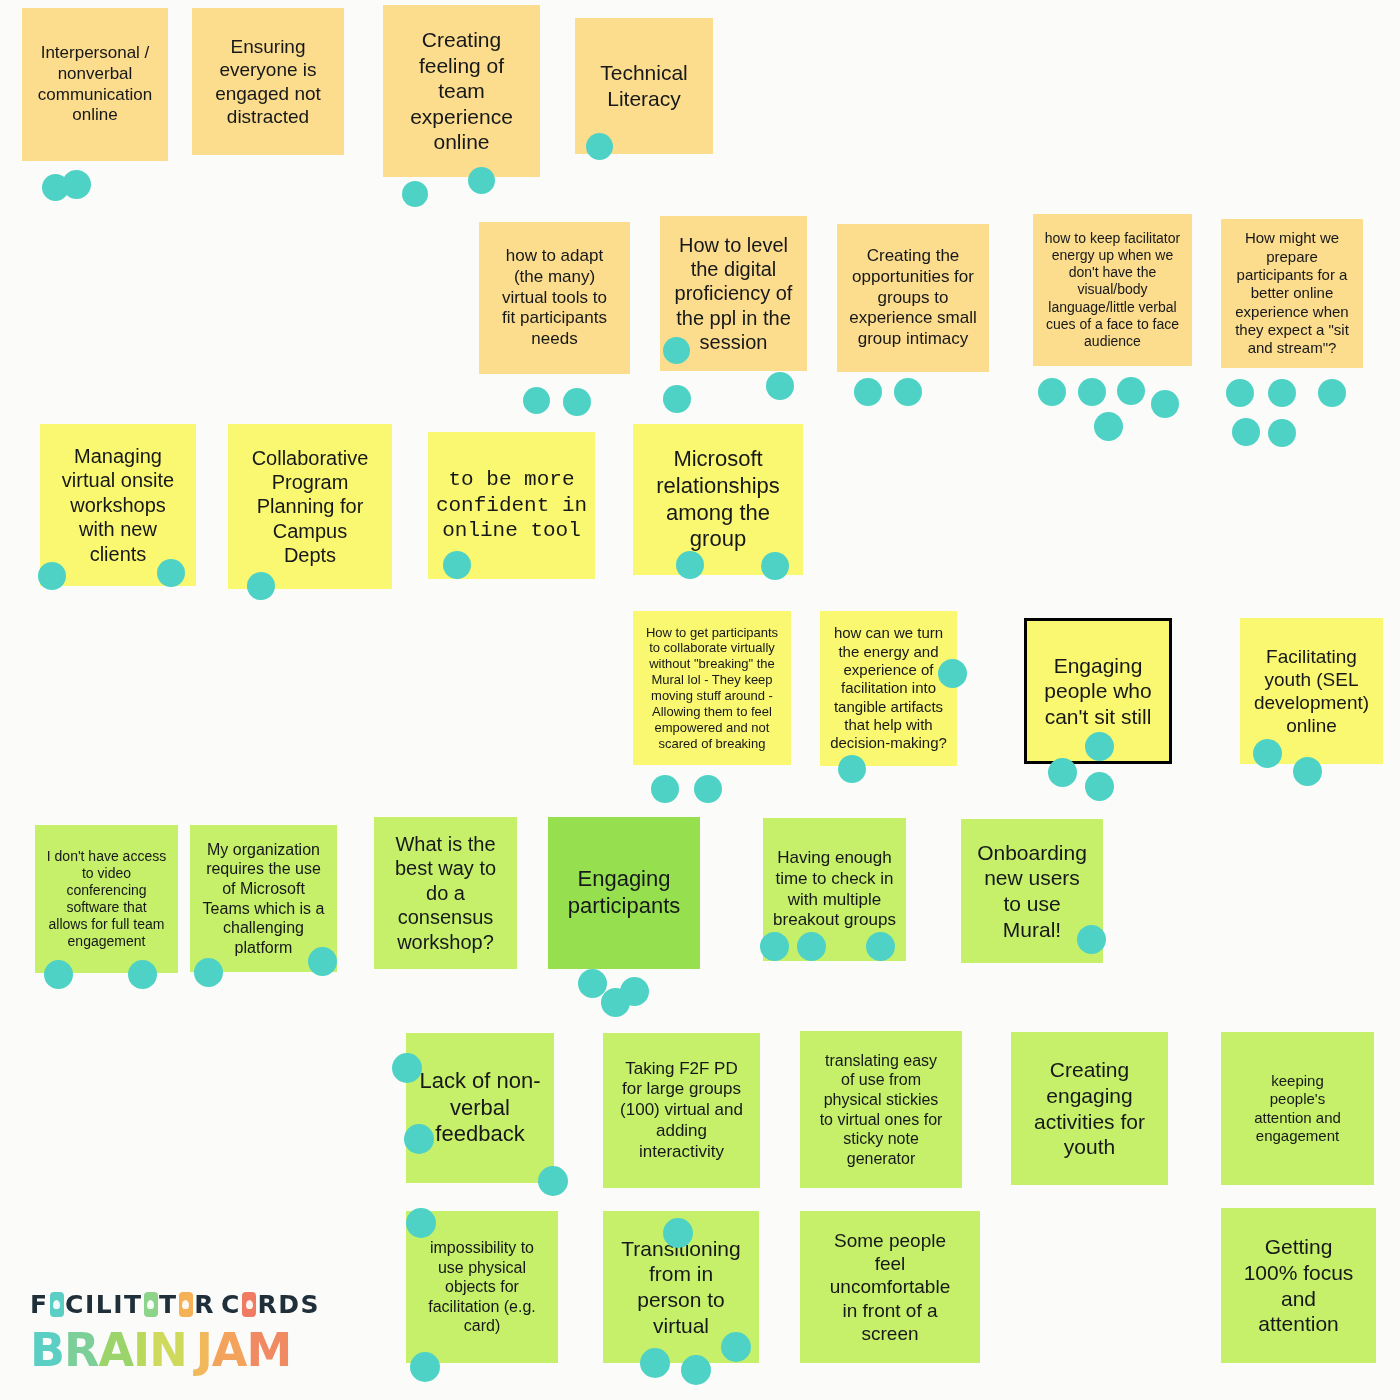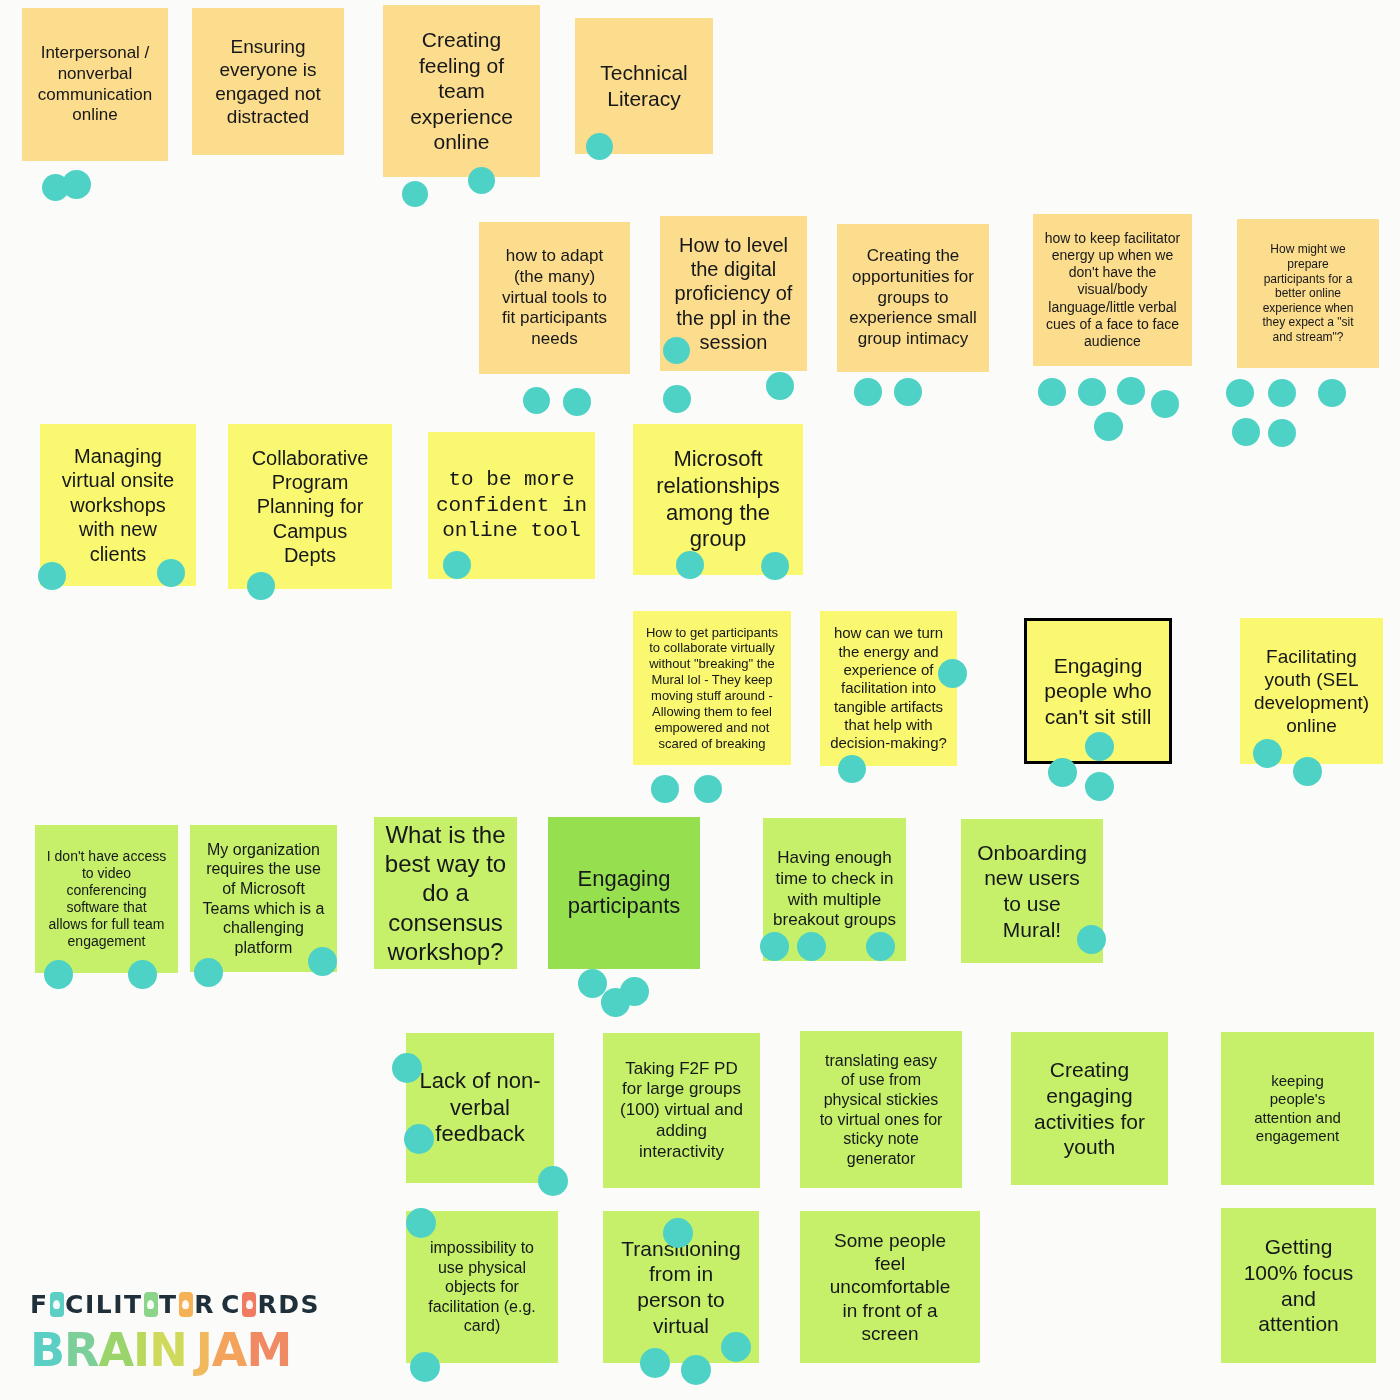--- a/index.html
+++ b/index.html
@@ -148,21 +148,21 @@
     </div>
     <div class="note" style="left: 1033px; top: 214px; width: 159px; height: 152px; background: rgb(252, 220, 141); font-size: 14px;">
       <span class="txt">how to keep facilitator
 energy up when we
 don't have the
 visual/body
 language/little verbal
 cues of a face to face
 audience</span>
     </div>
-    <div class="note" style="left: 1221px; top: 219px; width: 142px; height: 149px; background: rgb(252, 220, 141); font-size: 12px; margin-left: 16px;">
+    <div class="note" style="left: 1221px; top: 219px; width: 142px; height: 149px; background: rgb(252, 220, 141); font-size: 15px;">
       <span class="txt">How might we
 prepare
 participants for a
 better online
 experience when
 they expect a "sit
 and stream"?</span>
     </div>
     <div class="note" style="left: 40px; top: 424px; width: 156px; height: 162px; background: rgb(250, 248, 113); font-size: 20px;">
       <span class="txt">Managing
@@ -228,21 +228,21 @@
 engagement</span>
     </div>
     <div class="note" style="left: 190px; top: 825px; width: 147px; height: 147px; background: rgb(198, 240, 106); font-size: 16px;">
       <span class="txt">My organization
 requires the use
 of Microsoft
 Teams which is a
 challenging
 platform</span>
     </div>
-    <div class="note" style="left: 374px; top: 817px; width: 143px; height: 152px; background: rgb(198, 240, 106); font-size: 24px;">
+    <div class="note" style="left: 374px; top: 817px; width: 143px; height: 152px; background: rgb(198, 240, 106); font-size: 20px;">
       <span class="txt">What is the
 best way to
 do a
 consensus
 workshop?</span>
     </div>
     <div class="note" style="left: 548px; top: 817px; width: 152px; height: 152px; background: rgb(150, 224, 80); font-size: 22px;">
       <span class="txt">Engaging
 participants</span>
     </div>

